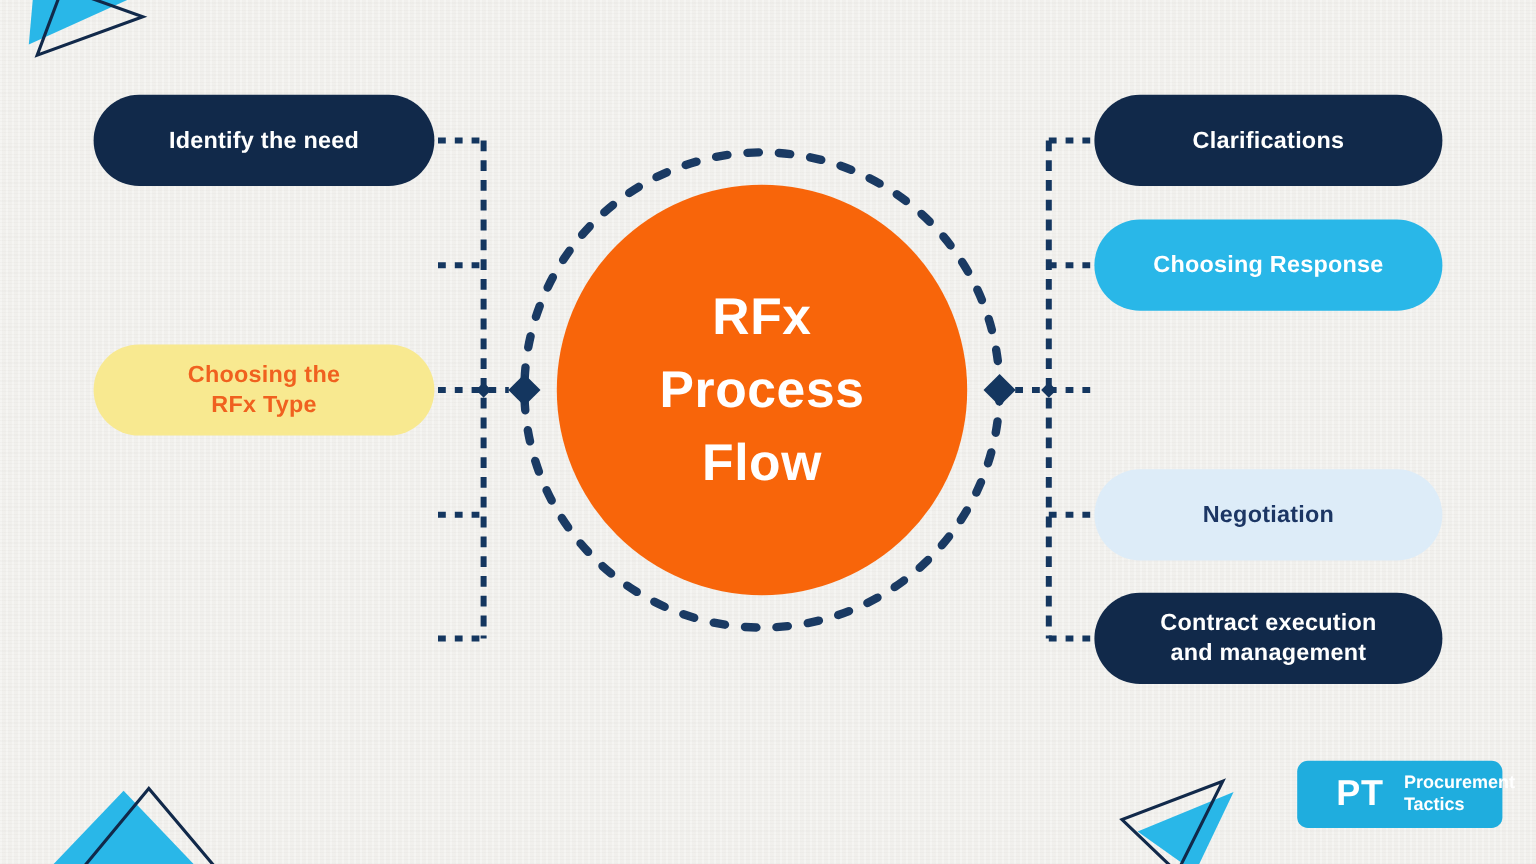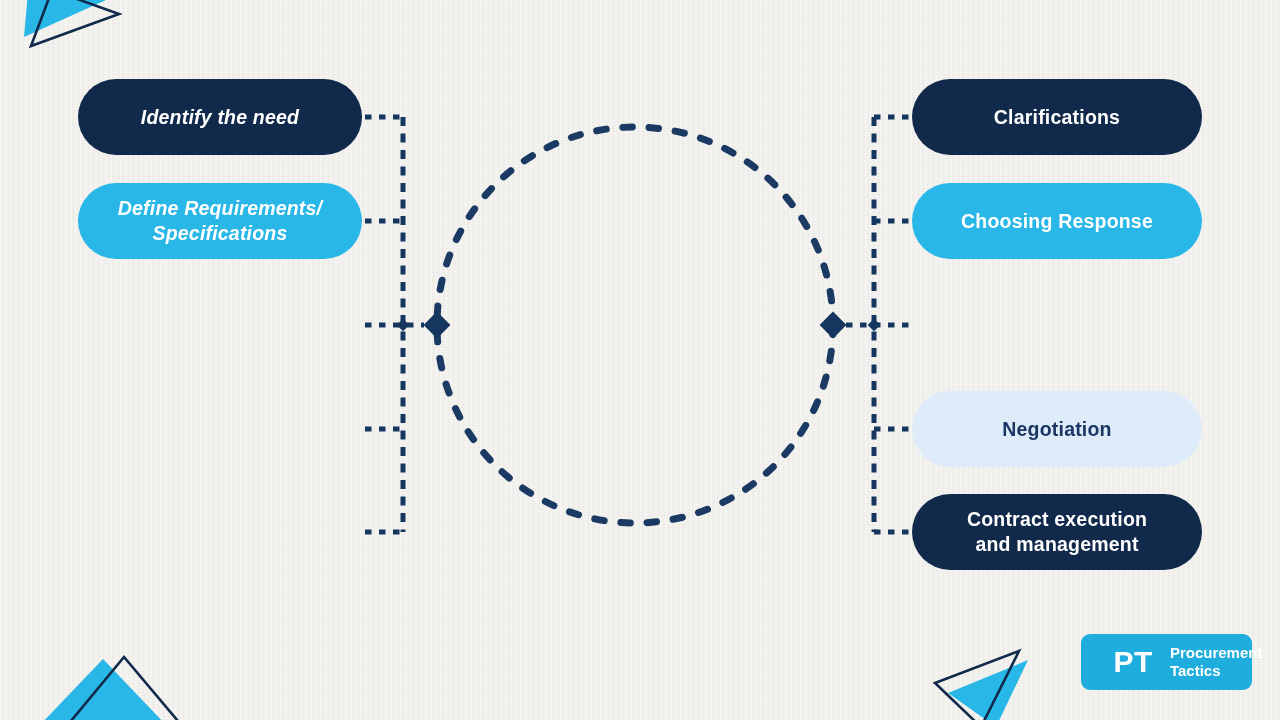--- a/index.html
+++ b/index.html
@@ -48,21 +48,21 @@
     position:absolute;left:1081px;top:634px;width:171px;height:56px;border-radius:9px;
     background:var(--logo-cyan);display:flex;align-items:center;justify-content:center;
     color:var(--white);
     padding-left:43px;
   }
   .logo-abbr{font-weight:700;font-size:30px;letter-spacing:.5px;}
   .logo-divider{width:2px;height:34px;background:rgba(255,255,255,0.55);margin:0 8px 0 9px;}
   .logo-name{font-weight:700;font-size:15px;line-height:18.5px;}
   
   .row0{top:79px;} .row1{top:183px;} .row2{top:287px;} .row3{top:391px;} .row4{top:494px;}
-  .colL{left:78px;font-style:italic;} .colR{left:912px;}
+  .colL{left:78px;} .colR{left:912px;}
 </style>
 </head>
 <body>
 
 <div class="canvas">
 
   <svg class="overlay" viewBox="0 0 1280 720">
 
     <g>
       <polygon class="tri-fill" points="28,-8 106,0 24,37"></polygon>
@@ -95,24 +95,29 @@
       <path class="dash-h" d="M874 117 H912"></path>
       <path class="dash-h" d="M874 221 H912"></path>
       <path class="dash-h" d="M846 325 H912"></path>
       <path class="dash-h" d="M874 429 H912"></path>
       <path class="dash-h" d="M874 532 H912"></path>
       <rect class="diamond" x="-9.5" y="-9.5" width="19" height="19" transform="translate(833,325) rotate(45)"></rect>
       <rect class="diamond" x="-4.5" y="-4.5" width="9" height="9" transform="translate(874,325) rotate(45)"></rect>
     </g>
   </svg>
 
+  <div class="center-circle">
+    <div class="center-title">RFx
+Process
+Flow</div>
+  </div>
 
   <div class="pill navy colL row0">Identify the need</div>
-  <div class="pill cyan colL row1">Define Requirements/
-Specifications</div>
+  <div class="pill yellow colL row2">Choosing the
+RFx Type</div>
 
   <div class="pill right navy colR row0">Clarifications</div>
   <div class="pill right cyan colR row1">Choosing Response</div>
   <div class="pill right lightblue colR row3">Negotiation</div>
   <div class="pill right navy colR row4">Contract execution
 and management</div>
 
   <div class="logo">
     <span class="logo-abbr">PT</span>
     <span class="logo-divider"></span>

